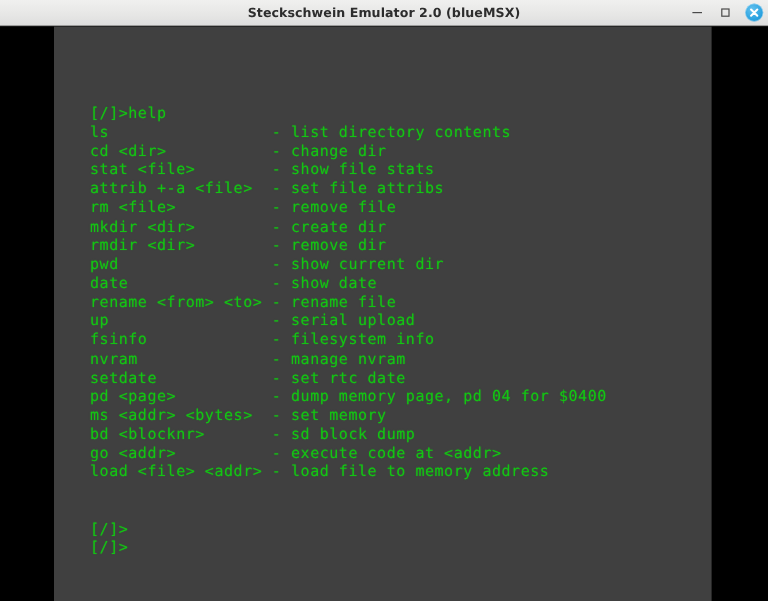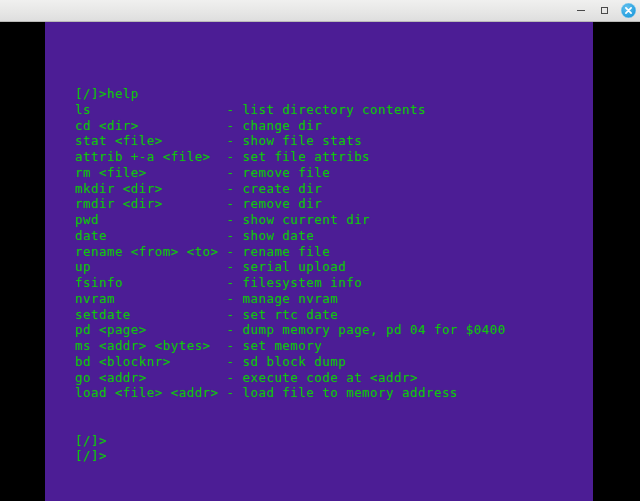--- a/index.html
+++ b/index.html
@@ -93,21 +93,21 @@
     flex: 1 1 auto;
     background: #000000;
     overflow: hidden;
   }
   .screen {
     position: absolute;
     left: 45px;
     top: 0;
     width: 548px;
     height: 100%;
-    background: #4c1d95;
+    background: #404040;
     overflow: hidden;
   }
   .pillar {
     position: absolute;
     top: 0;
     height: 100%;
     width: 45px;
     background: #000000;
   }
   .pillar-left  { left: 0; }
@@ -131,20 +131,21 @@
     height: 15.75px;
   }
   .tline.blank { color: transparent; }
 </style>
 </head>
 <body>
 
 <div class="window">
 
   <div class="titlebar">
+    <div class="titlebar-title">Steckschwein Emulator 2.0 (blueMSX)</div>
 
     <div class="window-controls">
       <div class="ctrl ctrl-min">
         <span class="glyph"></span>
       </div>
       <div class="ctrl ctrl-max">
         <span class="glyph"></span>
       </div>
       <div class="ctrl ctrl-close">
         <svg width="15" height="15" viewBox="0 0 15 15">

